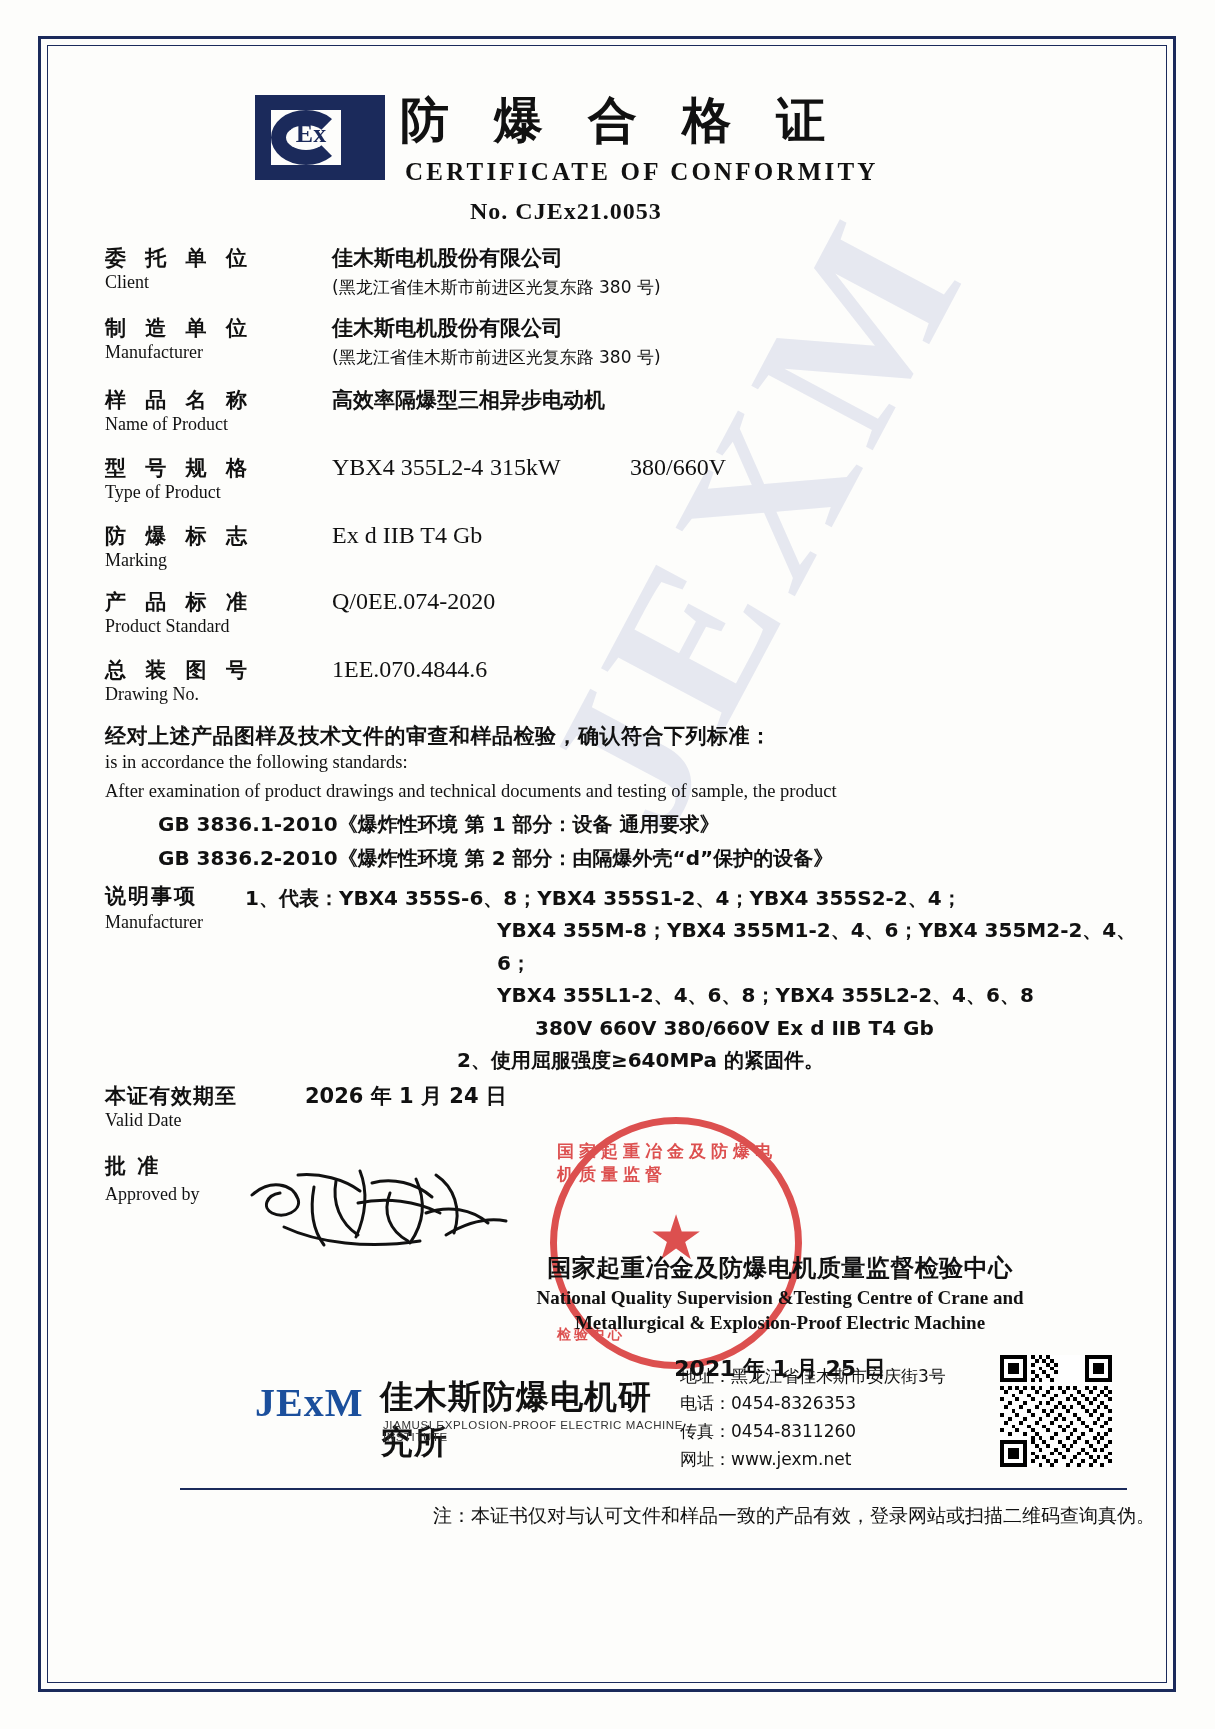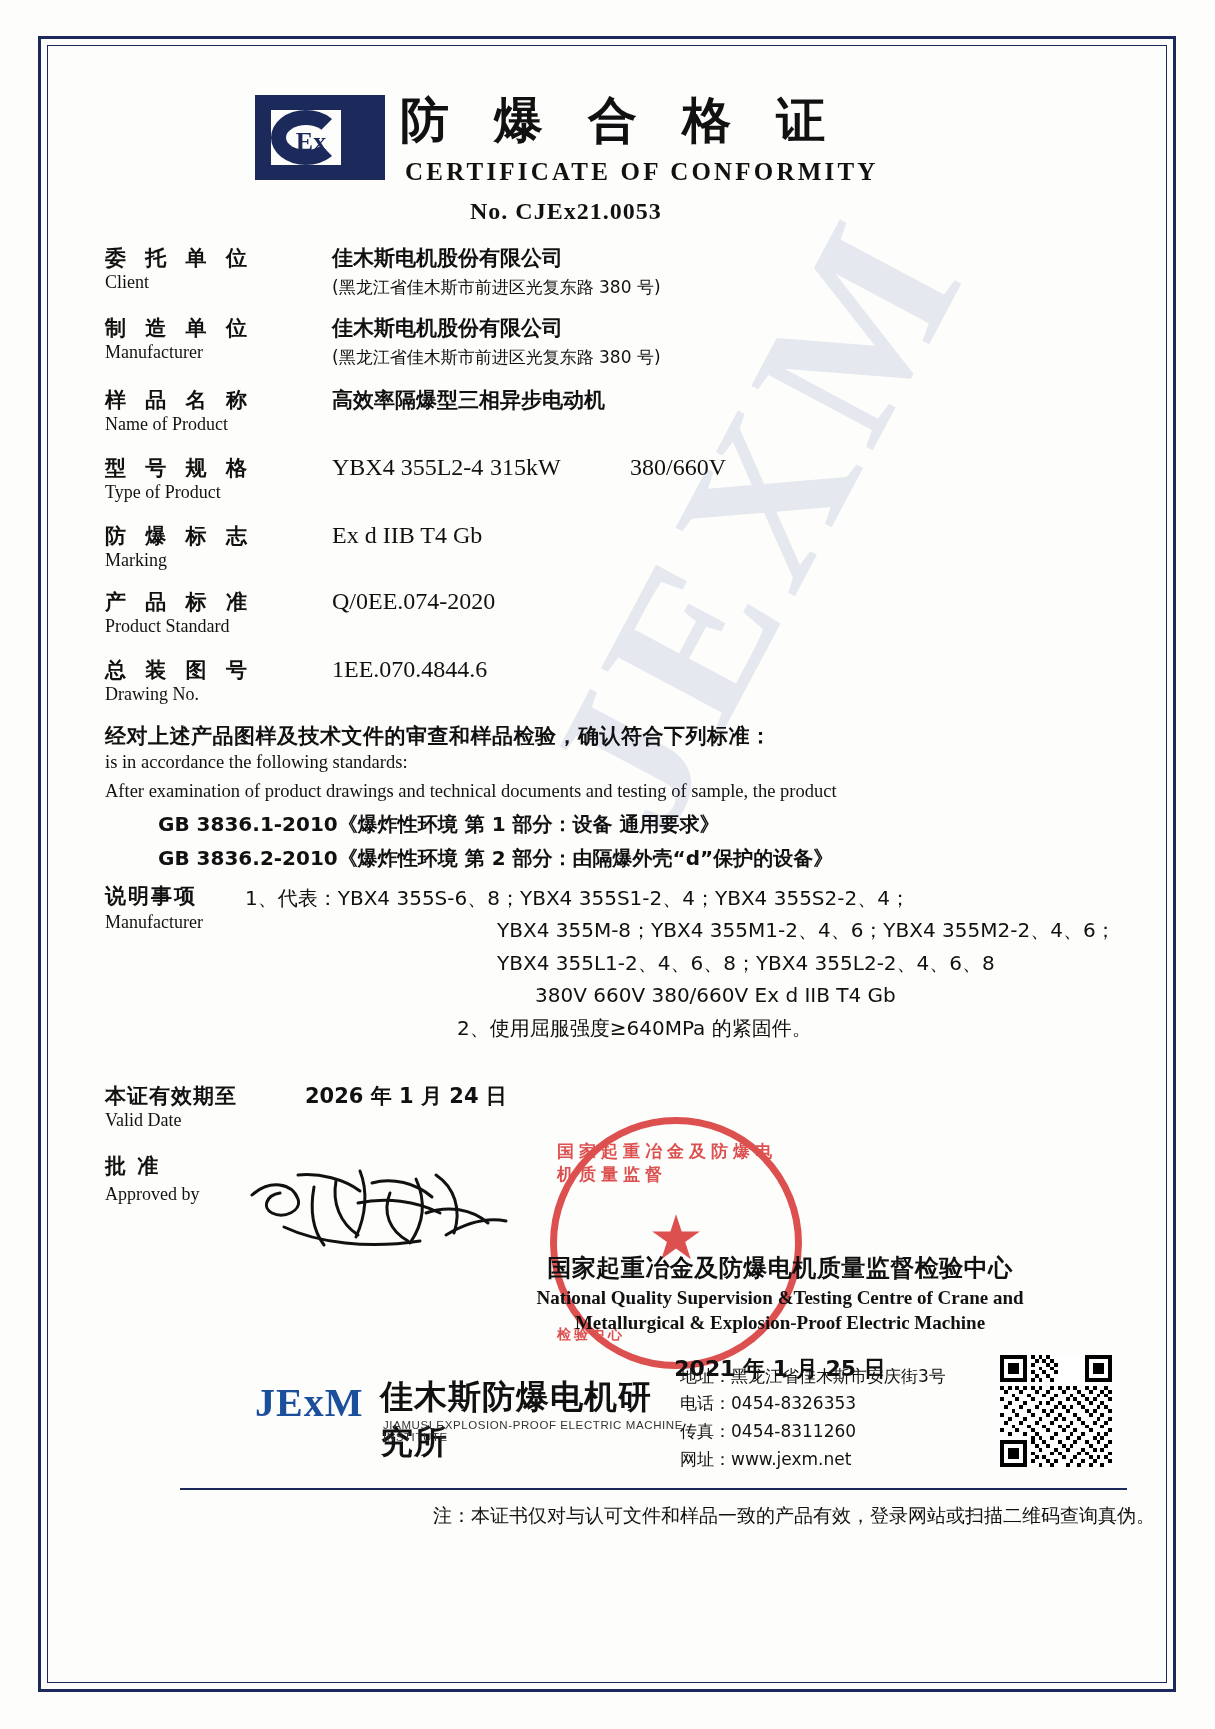--- a/index.html
+++ b/index.html
@@ -69,21 +69,21 @@
     position: absolute;
     left: 16px; top: 15px;
     width: 70px; height: 55px;
     border: 15px solid #1b2a5b;
     border-radius: 50%;
     box-sizing: border-box;
     border-right-color: transparent;
   }
   .ex-logo .extxt {
     position: absolute;
-    left: 24px; top: 32px;
+    left: 24px; top: 24px;
     width: 64px;
     text-align: center;
     font-weight: bold;
     font-size: 26px;
     color: #1b2a5b;
     font-family: "Liberation Serif", serif;
   }
   .title-cn {
     position: absolute;
     left: 340px;
@@ -204,21 +204,21 @@
   .explain-label-en {
     position: absolute;
     left: 45px;
     top: 30px;
     font-size: 18px;
     font-family: "Liberation Serif", serif;
   }
   .explain-lines {
     margin-left: 185px;
     font-size: 20px;
-    font-weight: normal;
+    font-weight: bold;
     font-family: "DejaVu Sans", sans-serif;
     line-height: 1.62;
   }
   .ind-2 { margin-left: 252px; }
   .ind-3 { margin-left: 252px; }
   .ind-4 { margin-left: 290px; }
   .ind-5 { margin-left: 212px; }
 
   
   .signature-wrap {

